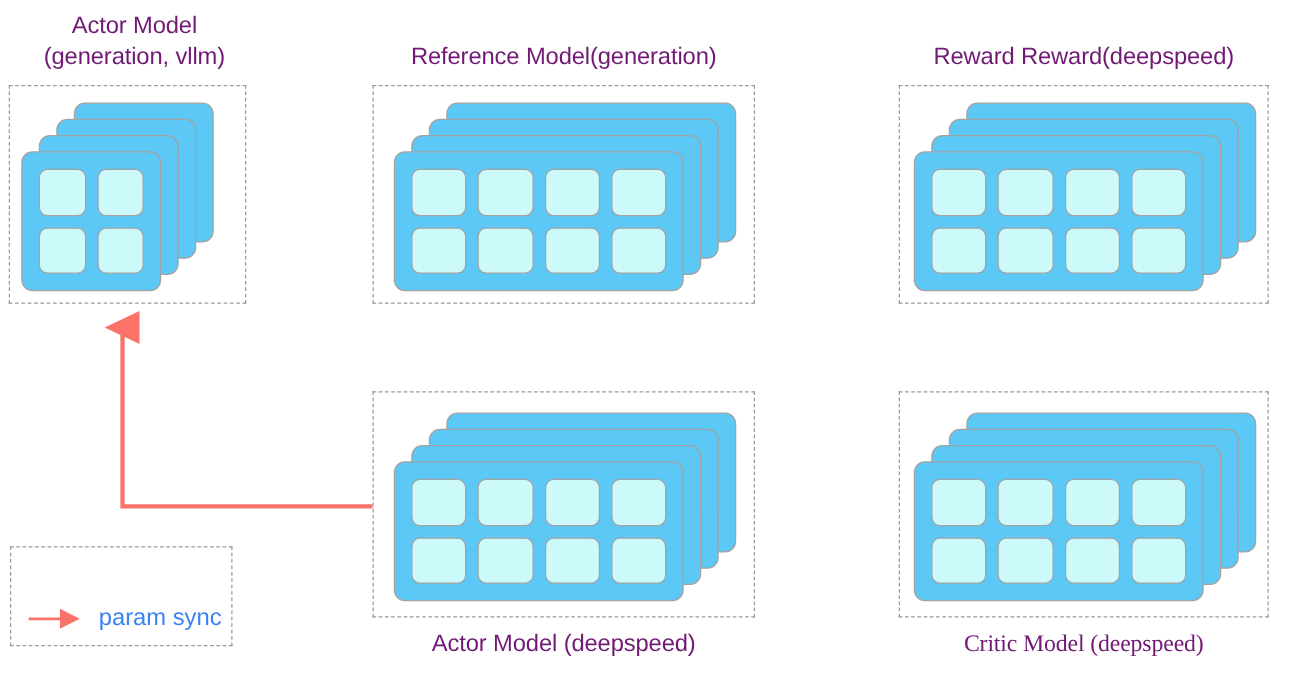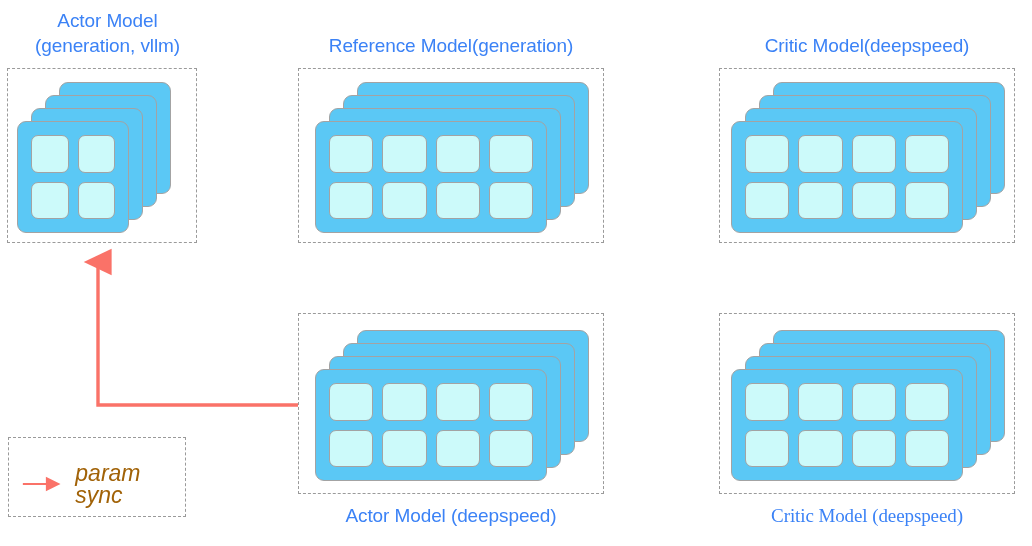--- a/index.html
+++ b/index.html
@@ -22,21 +22,21 @@
   .dashed-box {
     position: absolute;
     border: 1.6px dashed #9a9a9a;
     box-sizing: border-box;
     background: transparent;
   }
 
   .group-label {
     position: absolute;
     text-align: center;
-    color: #3b82f6;
+    color: #701a75;
     font-size: 19px;
     line-height: 25px;
     white-space: pre-line;
     letter-spacing: -0.1px;
   }
 
   
   .stack { position: absolute; }
 
   .card {
@@ -82,24 +82,23 @@
   }
   .legend-row {
     position: absolute;
     left: 12px;
     bottom: 10px;
     display: flex;
     align-items: center;
     gap: 10px;
   }
   .legend-label {
-    font-size: 23px;
-    color: #a16207;
+    font-size: 19px;
+    color: #3b82f6;
     line-height: 22px;
-    font-style: italic;
   }
 </style>
 </head>
 <body>
 
 <div id="canvas">
 
   <div class="group">
     <div class="group-label" style="left:0px; top:8px; width:215px;">Actor Model
 (generation, vllm)</div>
@@ -135,21 +134,21 @@
         <div class="chip"></div>
         <div class="chip"></div>
         <div class="chip"></div>
         <div class="chip"></div>
         <div class="chip"></div>
       </div>
     </div>
   </div>
 
   <div class="group">
-    <div class="group-label" style="left:719px; top:33px; width:296px;">Critic Model(deepspeed)</div>
+    <div class="group-label" style="left:719px; top:33px; width:296px;">Reward Reward(deepspeed)</div>
 
     <div class="dashed-box" style="left:719px; top:68px; width:296px; height:175px;"></div>
 
     <div class="stack">
       <div class="card" style="left:773px; top:82px;  width:232px; height:112px;"></div>
       <div class="card" style="left:759px; top:95px;  width:232px; height:112px;"></div>
       <div class="card" style="left:745px; top:108px; width:232px; height:112px;"></div>
       <div class="card front cols4" style="left:731px; top:121px; width:232px; height:112px;">
         <div class="chip"></div>
         <div class="chip"></div>

